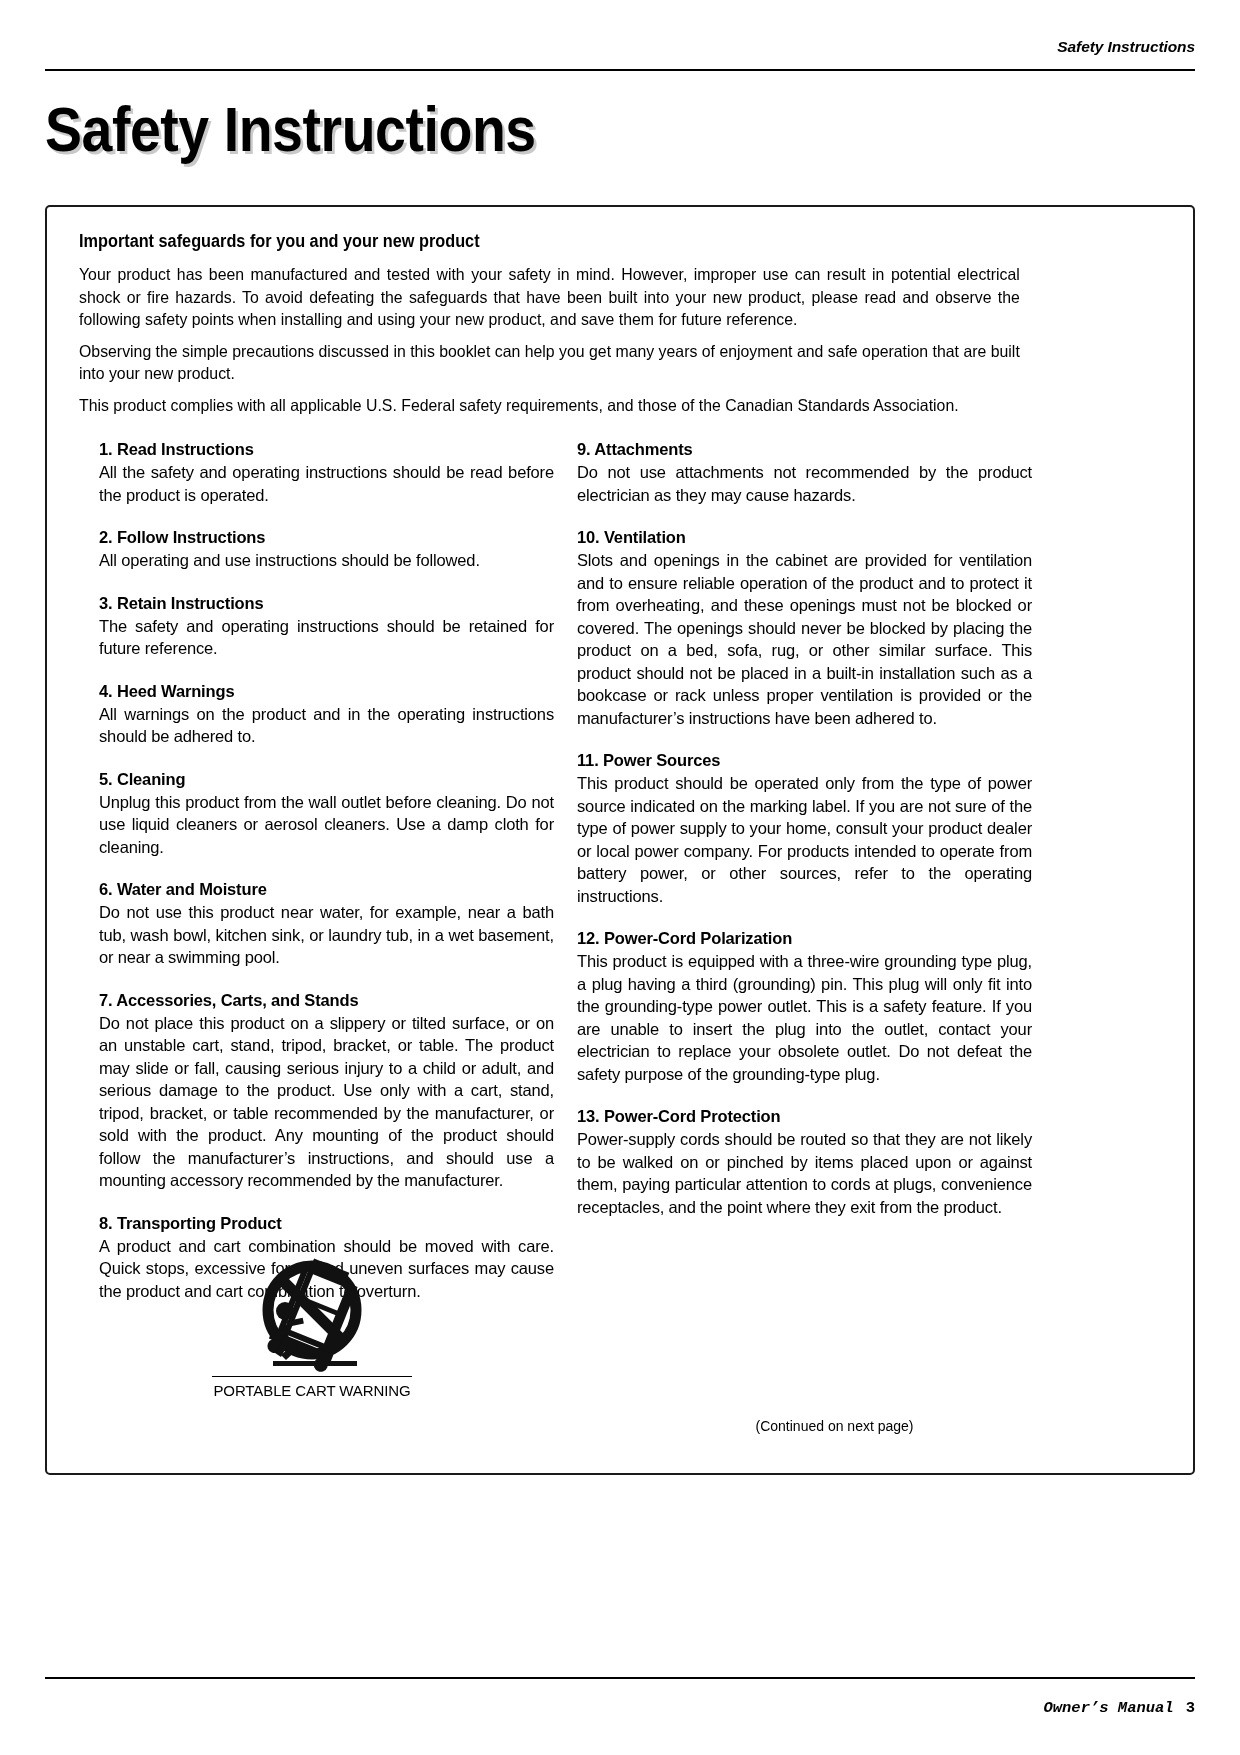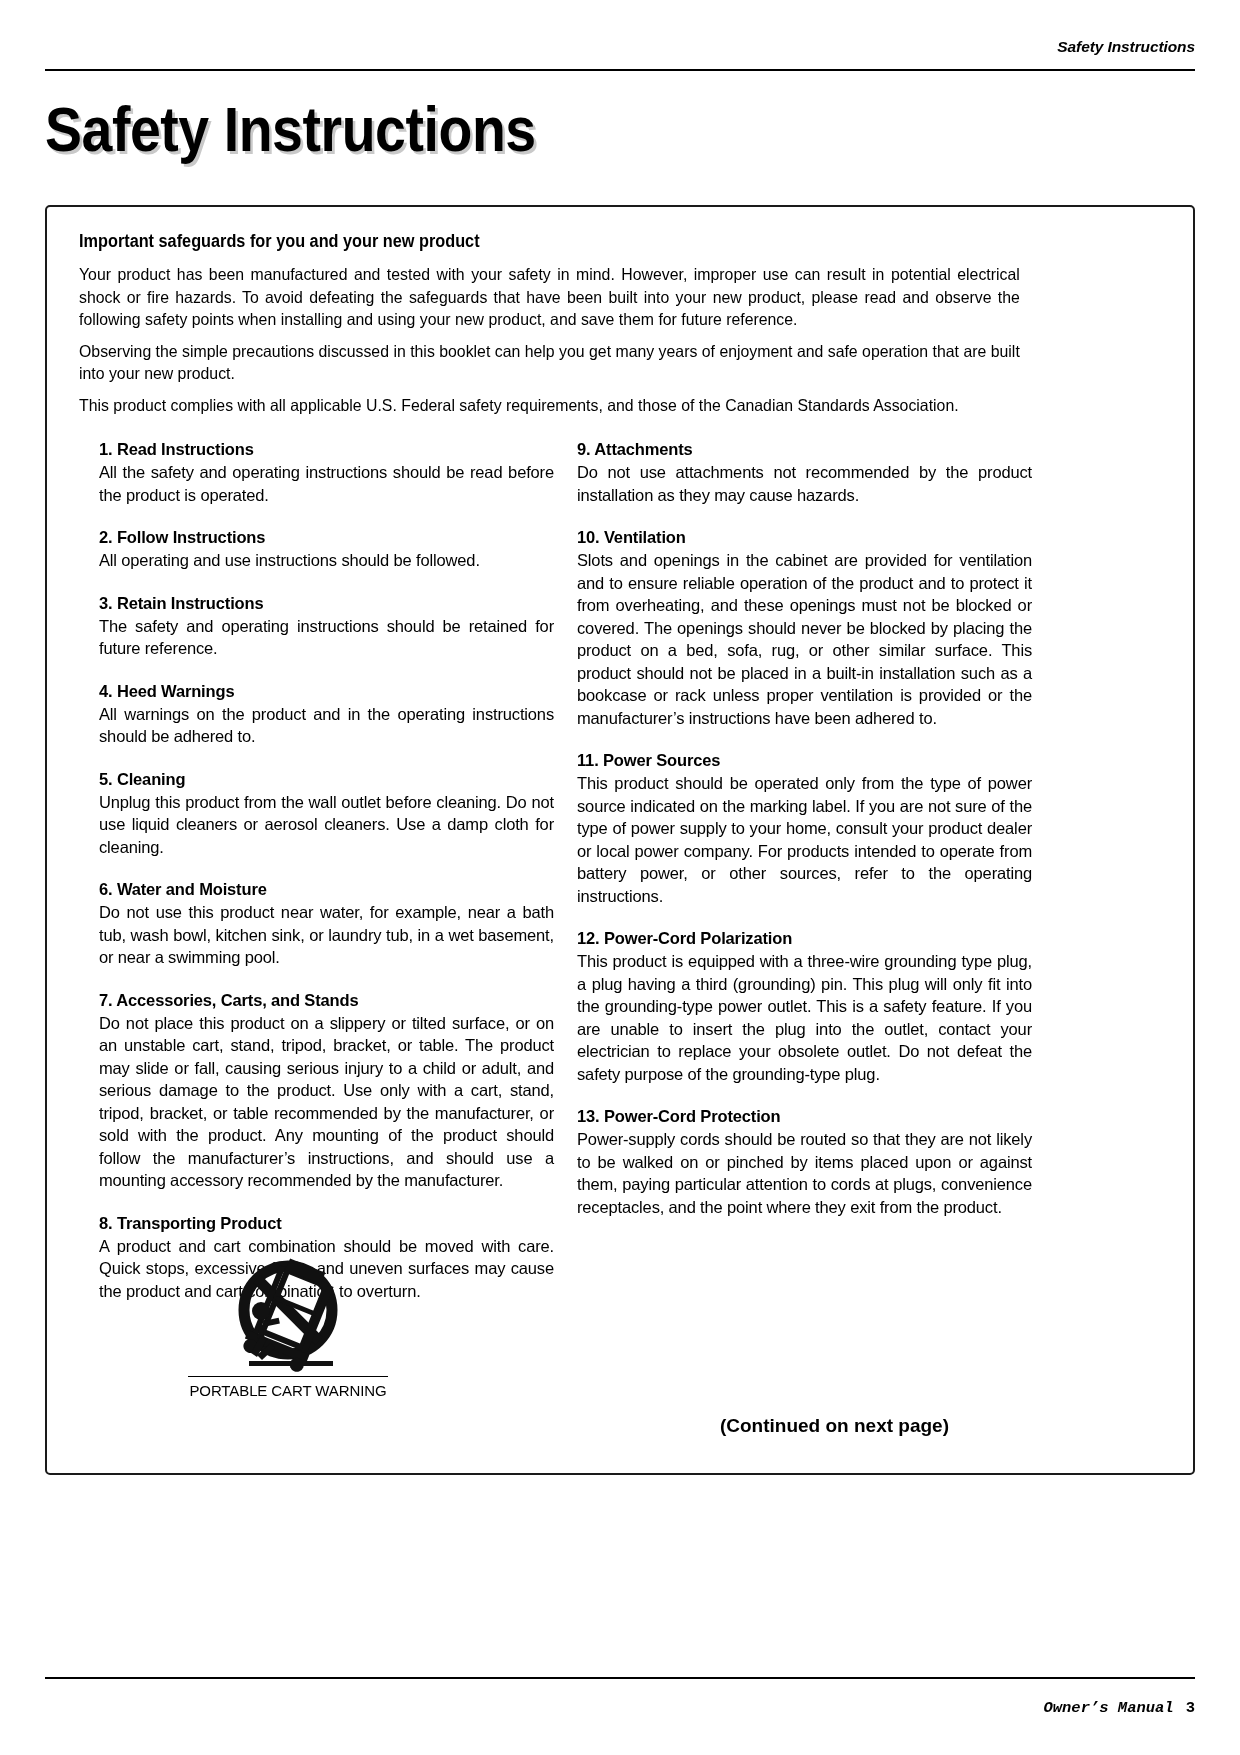--- a/index.html
+++ b/index.html
@@ -147,21 +147,21 @@
     line-height: 22.5px;
     text-align: justify;
     text-justify: inter-word;
     margin: 0;
     letter-spacing: -0.15px;
   }
 
   
   .cart-warning {
     position: absolute;
-    left: 136px;
+    left: 160px;
     top: 1050px;
     width: 210px;
     text-align: center;
   }
   .cart-warning svg { display: block; margin: 0 auto; }
   .cart-rule {
     width: 200px;
     height: 1px;
     background: #000;
     margin: 1px auto 4px auto;
@@ -175,23 +175,22 @@
   }
 
   
   .continued {
     position: absolute;
     left: 510px;
     top: 1208px;
     width: 555px;
     text-align: center;
     font-family: "Liberation Sans", sans-serif;
-    font-size: 19px;
+    font-size: 14px;
     line-height: 22px;
-    font-weight: bold;
   }
 
   
   .footer-rule {
     position: absolute;
     left: 45px;
     right: 45px;
     bottom: 76px;
     height: 2px;
     background: #000;
@@ -279,21 +278,21 @@
           <p class="item-title">8. Transporting Product</p>
           <p class="item-body">A product and cart combination should be moved with care. Quick stops, excessive force, and uneven surfaces may cause the product and cart combination to overturn.</p>
         </div>
 
       </div>
 
       <div class="col col-right">
 
         <div class="item">
           <p class="item-title">9. Attachments</p>
-          <p class="item-body">Do not use attachments not recommended by the product installation as they may cause hazards.</p>
+          <p class="item-body">Do not use attachments not recommended by the product electrician as they may cause hazards.</p>
         </div>
 
         <div class="item">
           <p class="item-title">10. Ventilation</p>
           <p class="item-body">Slots and openings in the cabinet are provided for ventilation and to ensure reliable operation of the product and to protect it from overheating, and these openings must not be blocked or covered. The openings should never be blocked by placing the product on a bed, sofa, rug, or other similar surface. This product should not be placed in a built-in installation such as a bookcase or rack unless proper ventilation is provided or the manufacturer’s instructions have been adhered to.</p>
         </div>
 
         <div class="item">
           <p class="item-title">11. Power Sources</p>
           <p class="item-body">This product should be operated only from the type of power source indicated on the marking label. If you are not sure of the type of power supply to your home, consult your product dealer or local power company. For products intended to operate from battery power, or other sources, refer to the operating instructions.</p>

